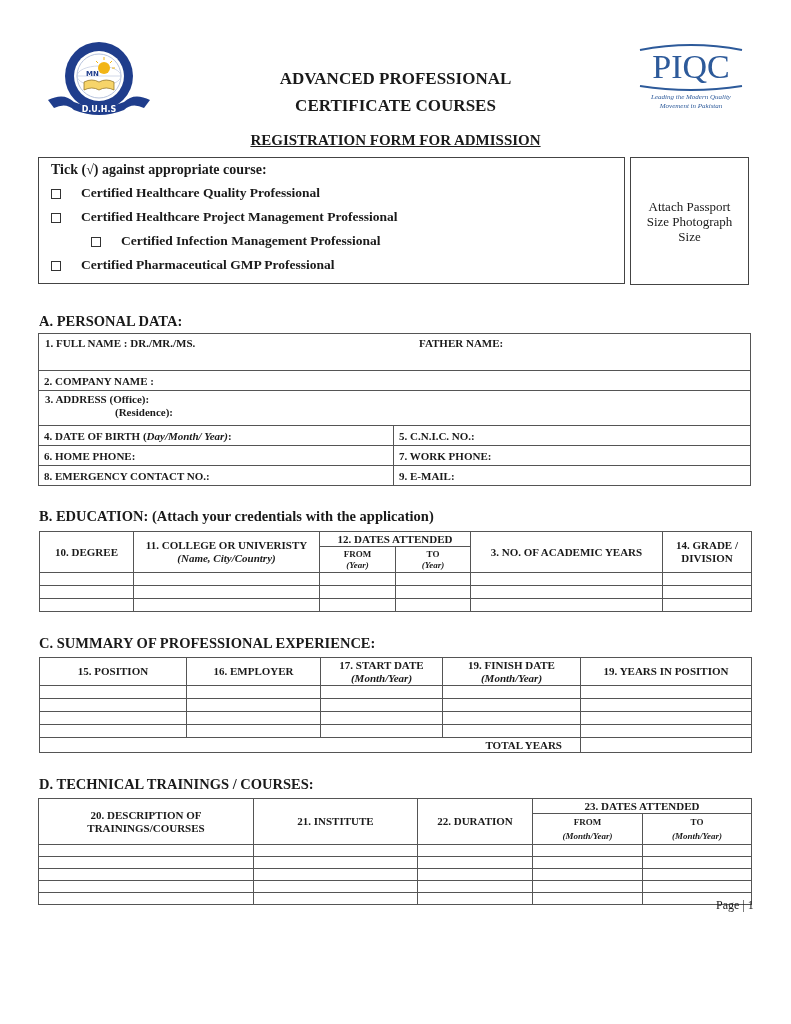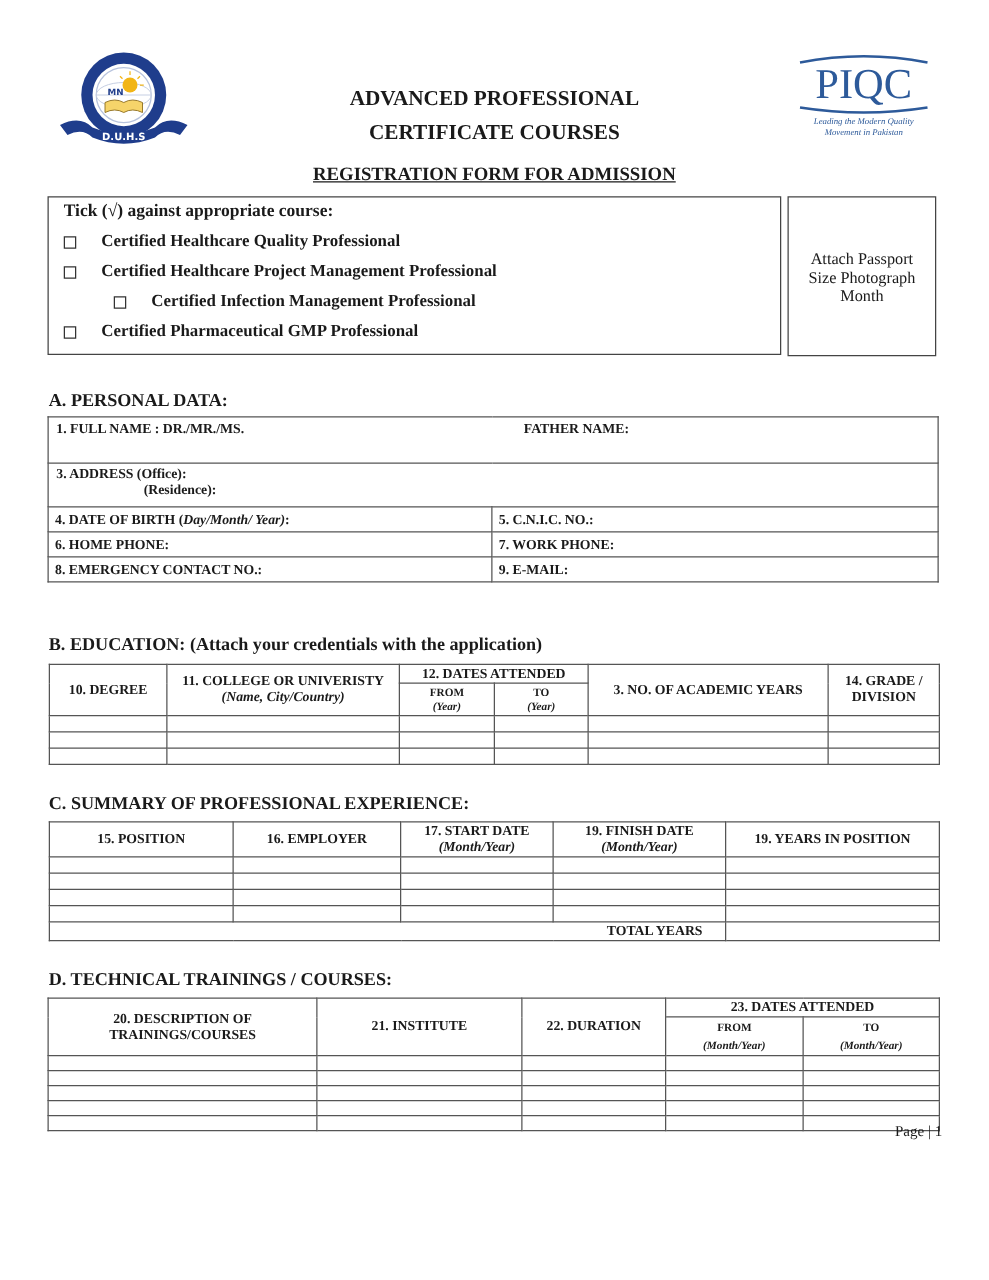--- a/index.html
+++ b/index.html
@@ -86,36 +86,39 @@
   <div class="course-item" style="top:99px;">
     <span class="cbox"></span>
     <span>Certified Pharmaceutical GMP Professional</span>
   </div>
 </div>
 
 <div class="abs photo-box">
   <div>
     <div>Attach Passport</div>
     <div>Size Photograph</div>
-    <div>Month</div>
+    <div>Size</div>
   </div>
 </div>
 
 <div class="abs section-head" style="top:313px;">A. PERSONAL DATA:</div>
 <table style="left:38px;top:333px;width:712px;">
   <colgroup>
       <col style="width:355px">
       <col style="width:357px">
     </colgroup>
   <tbody>
       <tr style="height:37px;">
     <td colspan="2" style="vertical-align:top;position:relative;">
       <span class="abs" style="left:6px;top:3px;">1. FULL NAME :  DR./MR./MS.</span>
       <span class="abs" style="left:380px;top:3px;">FATHER  NAME:</span>
     </td>
+  </tr>
+  <tr style="height:20px;">
+    <td colspan="2" class="left"><span>2. COMPANY NAME :</span></td>
   </tr>
   <tr style="height:35px;">
     <td colspan="2" style="vertical-align:top;padding:2px 0 0 6px;line-height:13px;">
       <div>3. ADDRESS (Office):</div>
       <div style="padding-left:70px;">(Residence):</div>
     </td>
   </tr>
   <tr style="height:20px;">
     <td class="left"><span>4. DATE OF BIRTH (</span><span class="ital">Day/Month/ Year)</span><span>:</span></td>
     <td class="left"><span>5. C.N.I.C. NO.:</span></td>

